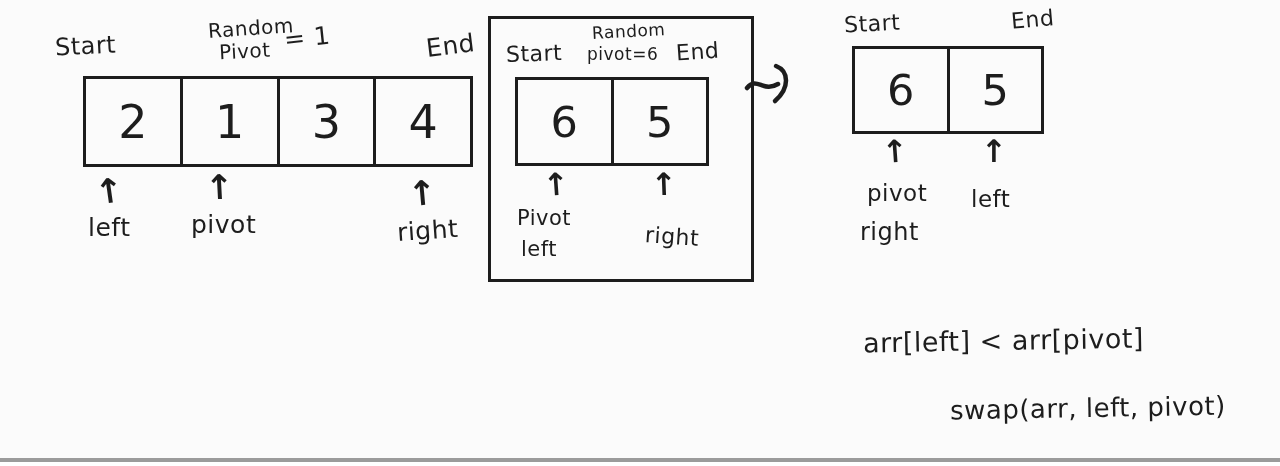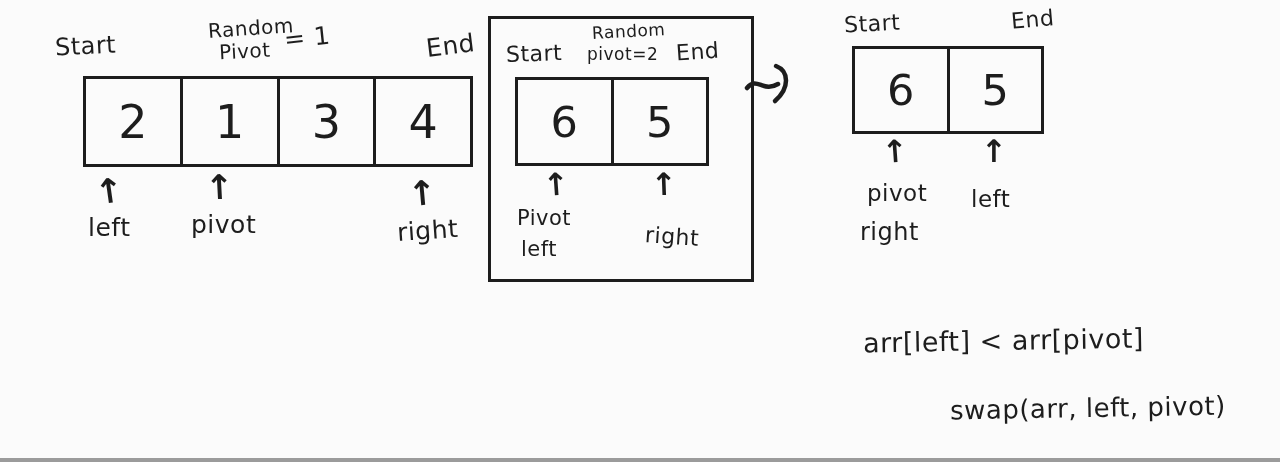--- a/index.html
+++ b/index.html
@@ -113,21 +113,21 @@
   <span class="uparrow p1-ar2">↑</span>
 
   <span class="hw p1-left">left</span>
   <span class="hw p1-pivot">pivot</span>
   <span class="hw p1-right">right</span>
 
   <div class="outerbox p2-outer"></div>
 
   <span class="hw p2-start">Start</span>
   <span class="hw p2-note1">Random</span>
-  <span class="hw p2-note2">pivot=2</span>
+  <span class="hw p2-note2">pivot=6</span>
   <span class="hw p2-end">End</span>
 
   <div class="arraybox p2-box">
     <div class="cell">
         <span>6</span>
       </div>
     <div class="cell">
         <span>5</span>
       </div>
   </div>

